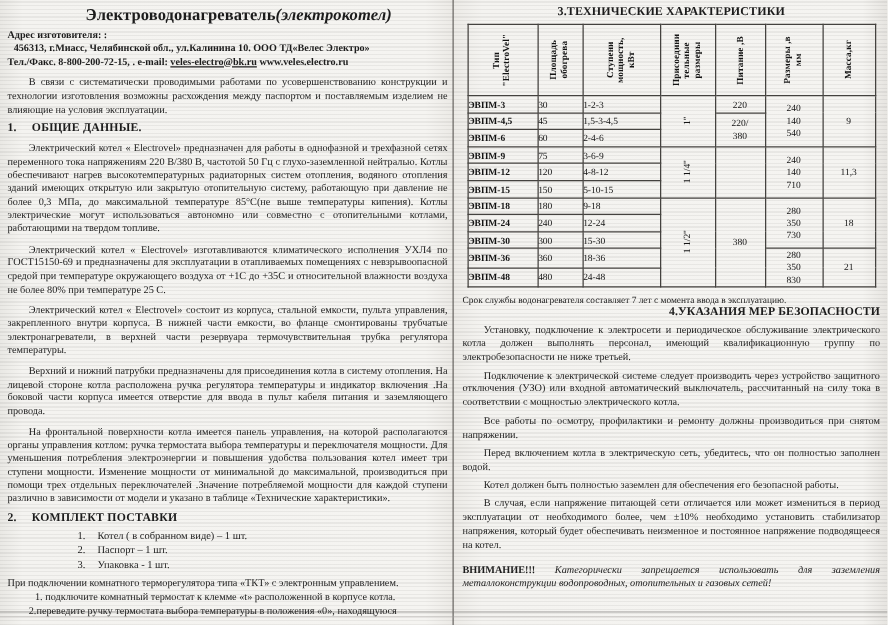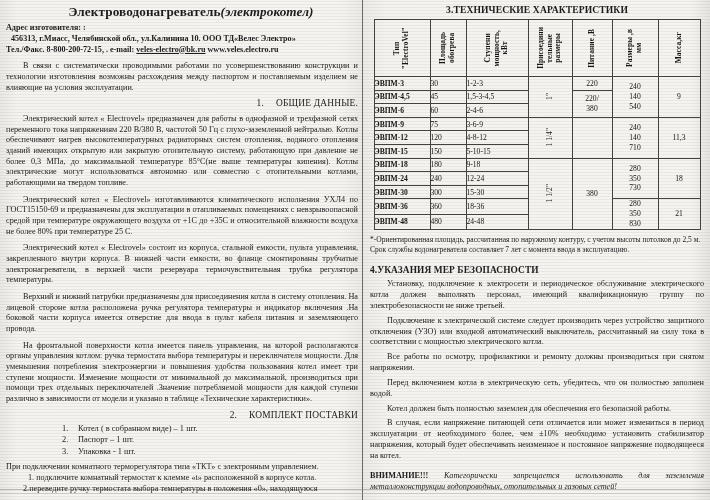--- a/index.html
+++ b/index.html
@@ -31,21 +31,21 @@
   }
   .title1 .ital{font-style:italic;}
   .title2{
     font-size:11.6px;font-weight:bold;font-style:italic;text-align:center;
     line-height:1.15;margin-top:1px;padding-left:10px;
   }
   .addr{font-size:8.1px;font-weight:bold;line-height:1.32;margin-top:4px;}
   .addr .l2{padding-left:5px;}
   .addr a{color:#1c1c1c;}
   .para{font-size:8.2px;line-height:1.3;text-align:justify;margin-top:6px;text-indent:17px;}
-  .sechead{font-size:9.4px;font-weight:normal;text-align:right;margin-top:5px;letter-spacing:.2px;}
+  .sechead{font-size:9.4px;font-weight:bold;text-align:left;margin-top:5px;letter-spacing:.2px;}
   .sechead .num{margin-right:12px;}
   .list{font-size:8.4px;line-height:1.38;margin-top:3px;padding-left:56px;}
   .list .ln{display:flex;}
   .list .ln .n{width:16px;flex:none;}
   .sub{font-size:8.2px;line-height:1.33;margin-top:5px;}
   .sub .i1{padding-left:17px;}
   .sub .i2{padding-left:22px;}
 
   
   .col-right{position:absolute;left:370px;top:4px;width:334px;}
@@ -65,21 +65,21 @@
     margin:0 auto;text-align:center;white-space:pre-line;
     letter-spacing:.1px;
   }
   td.m{font-weight:bold;padding-left:4px;height:12.6px;font-size:7.7px;}
   td.c{padding-left:4px;font-size:7.7px;}
   td.ctr{text-align:center;font-size:7.7px;line-height:1.25;}
   td.dims{text-align:center;font-size:7.7px;line-height:1.3;}
   .vsize{writing-mode:vertical-rl;transform:rotate(180deg);font-size:7.6px;
          margin:0 auto;display:block;text-align:center;}
   .fnote{font-size:7.5px;line-height:1.36;margin-top:5px;}
-  .rhead2{font-size:9.4px;font-weight:bold;text-align:left;margin-top:10px;letter-spacing:.1px;}
+  .rhead2{font-size:9.4px;font-weight:bold;text-align:right;letter-spacing:.1px;}
   .rpara{font-size:8.2px;line-height:1.32;text-align:justify;margin-top:4px;text-indent:17px;}
   .warn{font-size:8.2px;line-height:1.34;margin-top:9px;text-align:justify;}
   .warn b{font-weight:bold;font-style:normal;}
   .warn i{font-style:italic;}
 </style>
 </head>
 <body>
 
 <div id="page">
   <div id="noise"></div>
@@ -279,21 +279,20 @@
 
         <tr>
           <td class="m">ЭВПМ-48</td>
           <td class="c">480</td>
           <td class="c">24-48</td>
         </tr>
       </tbody>
     </table>
 
     <div class="fnote">
-      <div>*-Ориентированная площадь, рассчитанная по наружному контуру, с учетом высоты потолков до 2,5 м.</div>
       <div>Срок службы водонагревателя составляет 7 лет с момента ввода в эксплуатацию.</div>
     </div>
 
     <div class="rhead2">4.УКАЗАНИЯ МЕР БЕЗОПАСНОСТИ</div>
 
     <div class="rpara">Установку, подключение к электросети и периодическое обслуживание электрического котла должен выполнять персонал, имеющий квалификационную группу по электробезопасности не ниже третьей.</div>
     <div class="rpara">Подключение к электрической системе следует производить через устройство защитного отключения (УЗО) или входной автоматический выключатель, рассчитанный на силу тока в соответствии с мощностью  электрического котла.</div>
     <div class="rpara">Все работы по осмотру, профилактики и ремонту должны производиться при снятом напряжении.</div>
     <div class="rpara">Перед включением котла в электрическую сеть, убедитесь, что он полностью заполнен водой.</div>
     <div class="rpara">Котел должен быть полностью заземлен для обеспечения его безопасной работы.</div>

